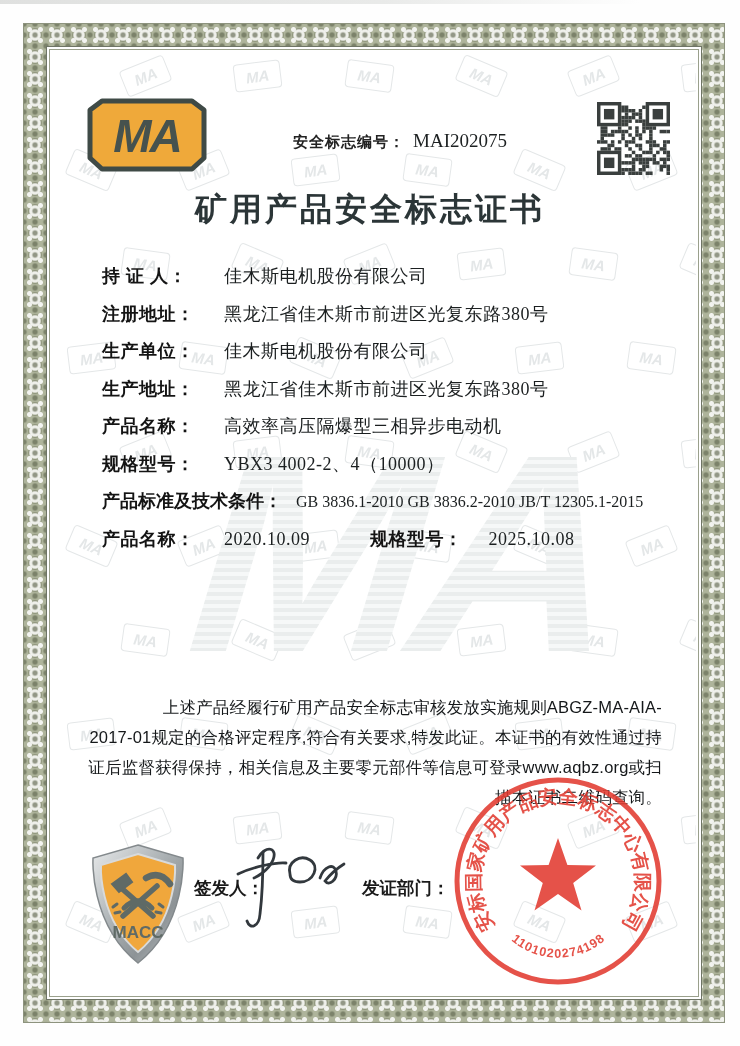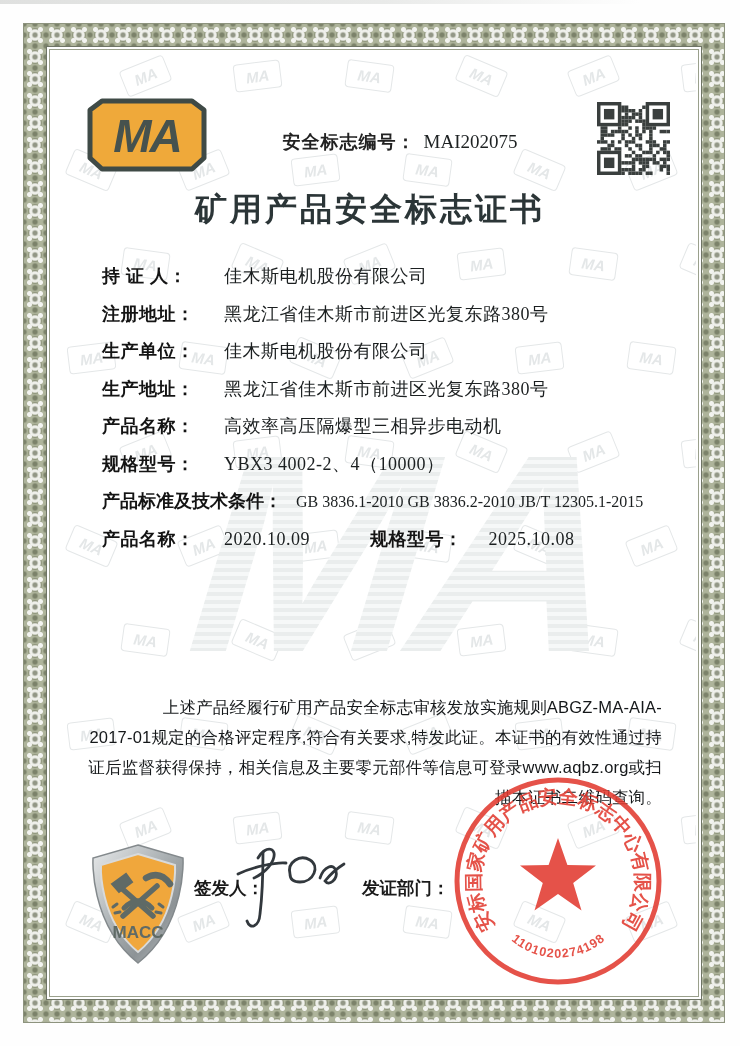--- a/index.html
+++ b/index.html
@@ -32,21 +32,21 @@
     font:italic 900 282px "Liberation Sans",sans-serif; letter-spacing:-14px;
     color:#eef1f1; transform:skewX(-6deg);
     background:repeating-linear-gradient(180deg,#eaeded 0 4px,#f6f8f8 4px 8px);
     -webkit-background-clip:text; background-clip:text; -webkit-text-fill-color:transparent; }
 
   .content { position:absolute; inset:0; z-index:2; }
 
   
   .ma-logo { position:absolute; left:86px; top:97px; }
   .cert-no { position:absolute; left:240px; top:130px; width:320px; text-align:center; white-space:nowrap; }
-  .cert-no .lbl { font-weight:700; font-size:18px; color:#222; letter-spacing:1px; }
+  .cert-no .lbl { font-weight:700; font-size:15px; color:#222; letter-spacing:1px; }
   .cert-no .val { font-family:"Liberation Serif","DejaVu Serif",serif; font-size:19px; color:#1d2122; margin-left:8px; }
   .qr { position:absolute; left:597px; top:102px; }
 
   .title { position:absolute; left:0; top:188px; width:740px; text-align:center;
     font-weight:700; font-size:32px; letter-spacing:3px; color:#2b3537; }
 
   
   .fields { position:absolute; left:102px; top:264px; width:566px; }
   .frow { display:flex; align-items:baseline; margin-bottom:13.5px; min-height:24px; white-space:nowrap; }
   .flabel { font-weight:700; font-size:18px; color:#141414; letter-spacing:.5px; flex:none; width:122px; }

